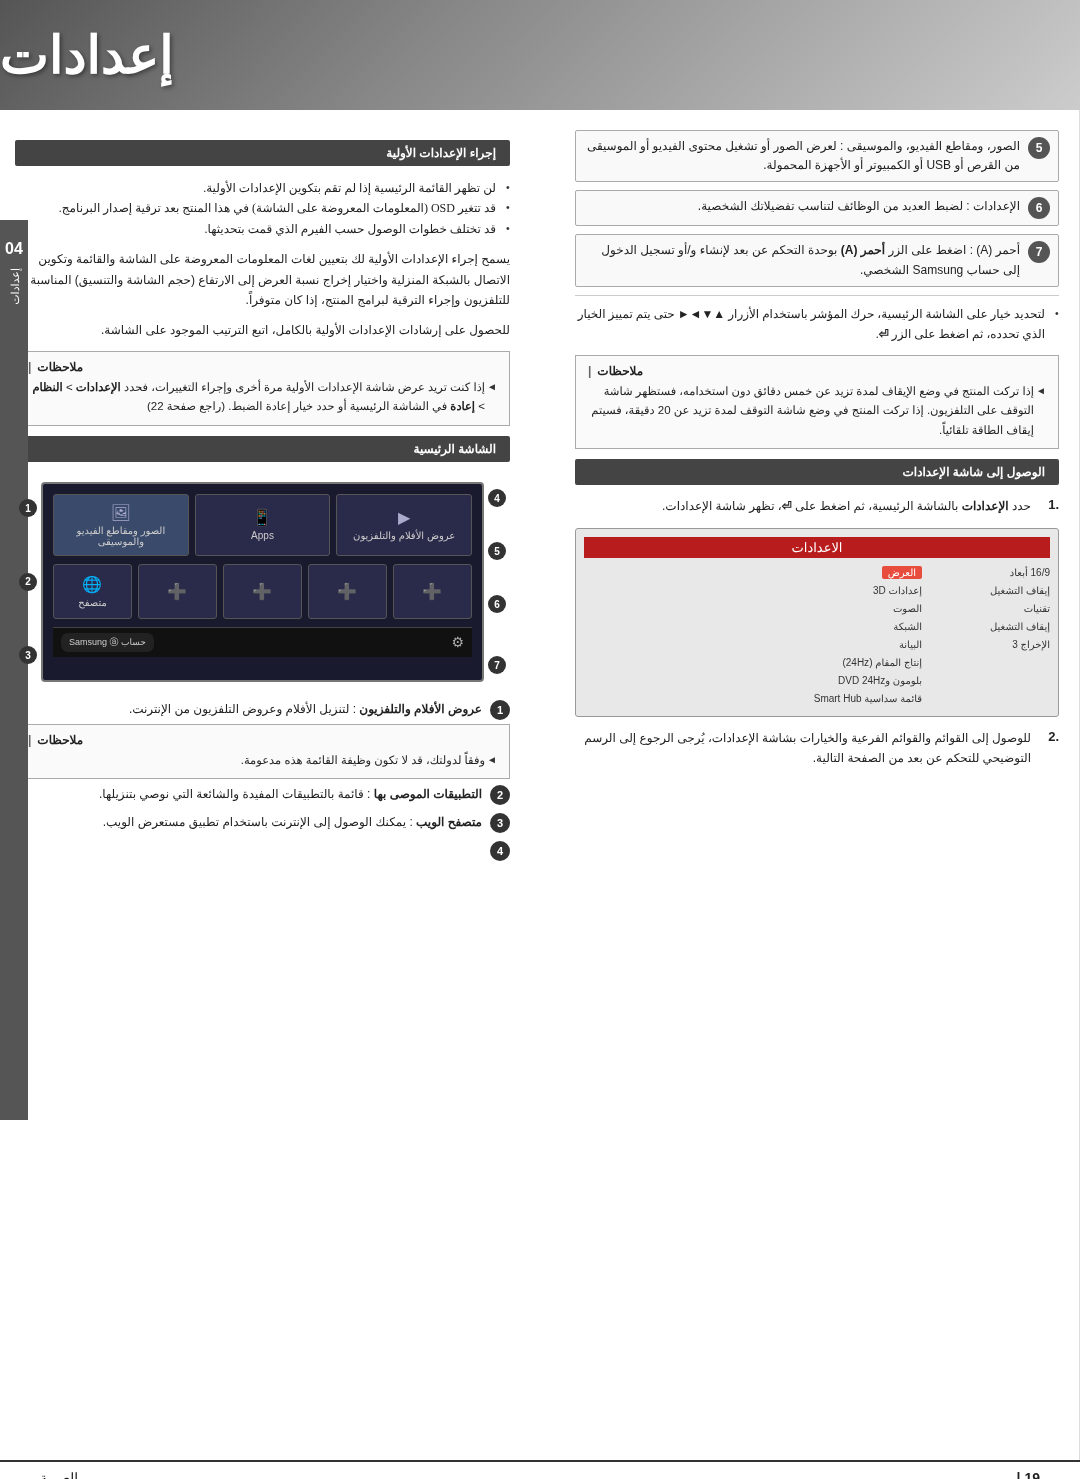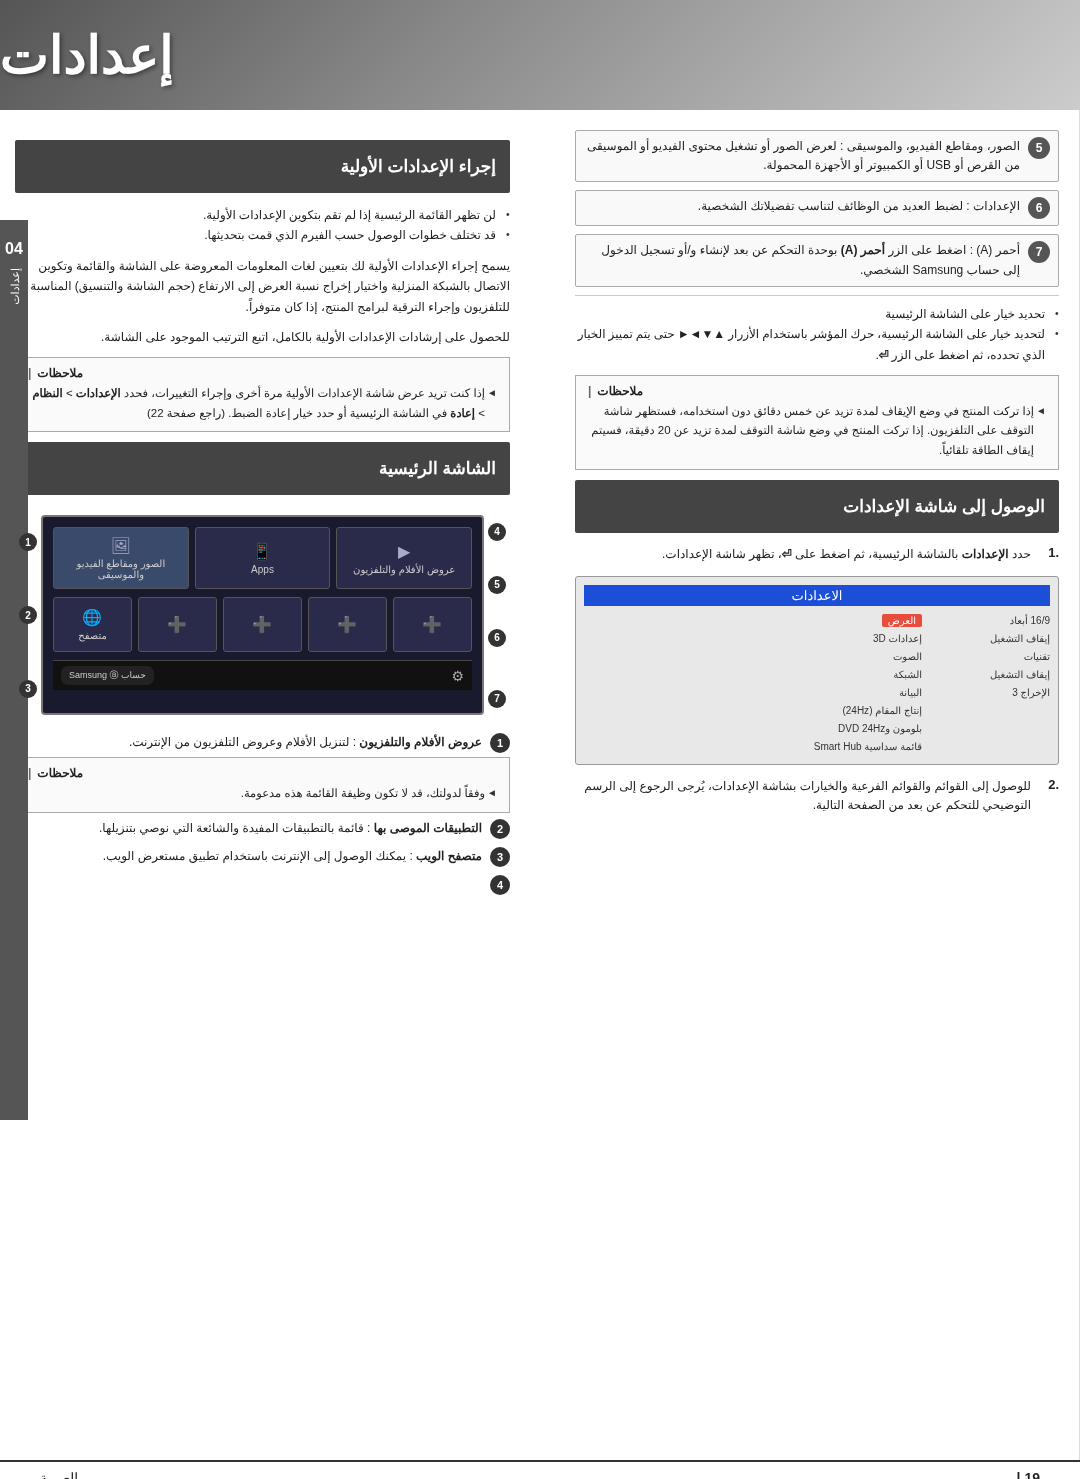--- a/index.html
+++ b/index.html
@@ -71,22 +71,22 @@
     
     .right-col {
       width: 540px;
       padding: 20px 30px 20px 15px;
     }
 
     
     .section-header {
       background: #444;
       color: #fff;
-      padding: 16px 14px;
-      font-size: 17px;
+      padding: 6px 14px;
+      font-size: 12px;
       font-weight: bold;
       margin-bottom: 12px;
       margin-top: 10px;
       text-align: right;
       border-radius: 2px;
     }
 
     
     .numbered-item {
       display: flex;
@@ -208,21 +208,21 @@
     
     .settings-screenshot {
       border: 1px solid #999;
       background: #e8e8e8;
       margin: 12px 0;
       padding: 8px;
       border-radius: 3px;
       direction: rtl;
     }
     .settings-title-bar {
-      background: #1d4ed8;
+      background: #b91c1c;
       color: #fff;
       text-align: center;
       padding: 3px 8px;
       font-size: 13px;
       margin-bottom: 6px;
     }
     .settings-row {
       display: flex;
       justify-content: space-between;
       align-items: flex-start;
@@ -431,21 +431,20 @@
         <div class="circle-num">7</div>
         <div class="item-text">
           <span class="bold-text">أحمر (A)</span>
           : اضغط على الزر <b>أحمر (A)</b> بوحدة التحكم عن بعد لإنشاء و/أو تسجيل الدخول إلى حساب Samsung الشخصي.
         </div>
       </div>
 
       <hr class="divider">
 
       <ul class="bullet-list">
-        <li>تحديد خيار على الشاشة الرئيسية</li>
         <li>لتحديد خيار على الشاشة الرئيسية، حرك المؤشر باستخدام الأزرار <b>▲▼◄►</b> حتى يتم تمييز الخيار الذي تحدده، ثم اضغط على الزر <b>⏎</b>.</li>
       </ul>
 
       <div class="notes-box">
         <div class="notes-header">ملاحظات</div>
         <div class="note-item">إذا تركت المنتج في وضع الإيقاف لمدة تزيد عن خمس دقائق دون استخدامه، فستظهر شاشة التوقف على التلفزيون. إذا تركت المنتج في وضع شاشة التوقف لمدة تزيد عن 20 دقيقة، فسيتم إيقاف الطاقة تلقائياً.</div>
       </div>
 
       <div class="section-header">
         الوصول إلى شاشة الإعدادات
@@ -491,20 +490,21 @@
     </div>
 
     <div class="right-col">
 
       <div class="section-header">
         إجراء الإعدادات الأولية
       </div>
 
       <ul class="bullet-list">
         <li>لن تظهر القائمة الرئيسية إذا لم تقم بتكوين الإعدادات الأولية.</li>
+        <li>قد تتغير OSD (المعلومات المعروضة على الشاشة) في هذا المنتج بعد ترقية إصدار البرنامج.</li>
         <li>قد تختلف خطوات الوصول حسب الفيرم الذي قمت بتحديثها.</li>
       </ul>
 
       <p class="para-text">
         يسمح إجراء الإعدادات الأولية لك بتعيين لغات المعلومات المعروضة على الشاشة والقائمة وتكوين الاتصال بالشبكة المنزلية واختيار إخراج نسبة العرض إلى الارتفاع (حجم الشاشة والتنسيق) المناسبة للتلفزيون وإجراء الترقية لبرامج المنتج، إذا كان متوفراً.
       </p>
 
       <p class="para-text">
         للحصول على إرشادات الإعدادات الأولية بالكامل، اتبع الترتيب الموجود على الشاشة.
       </p>

